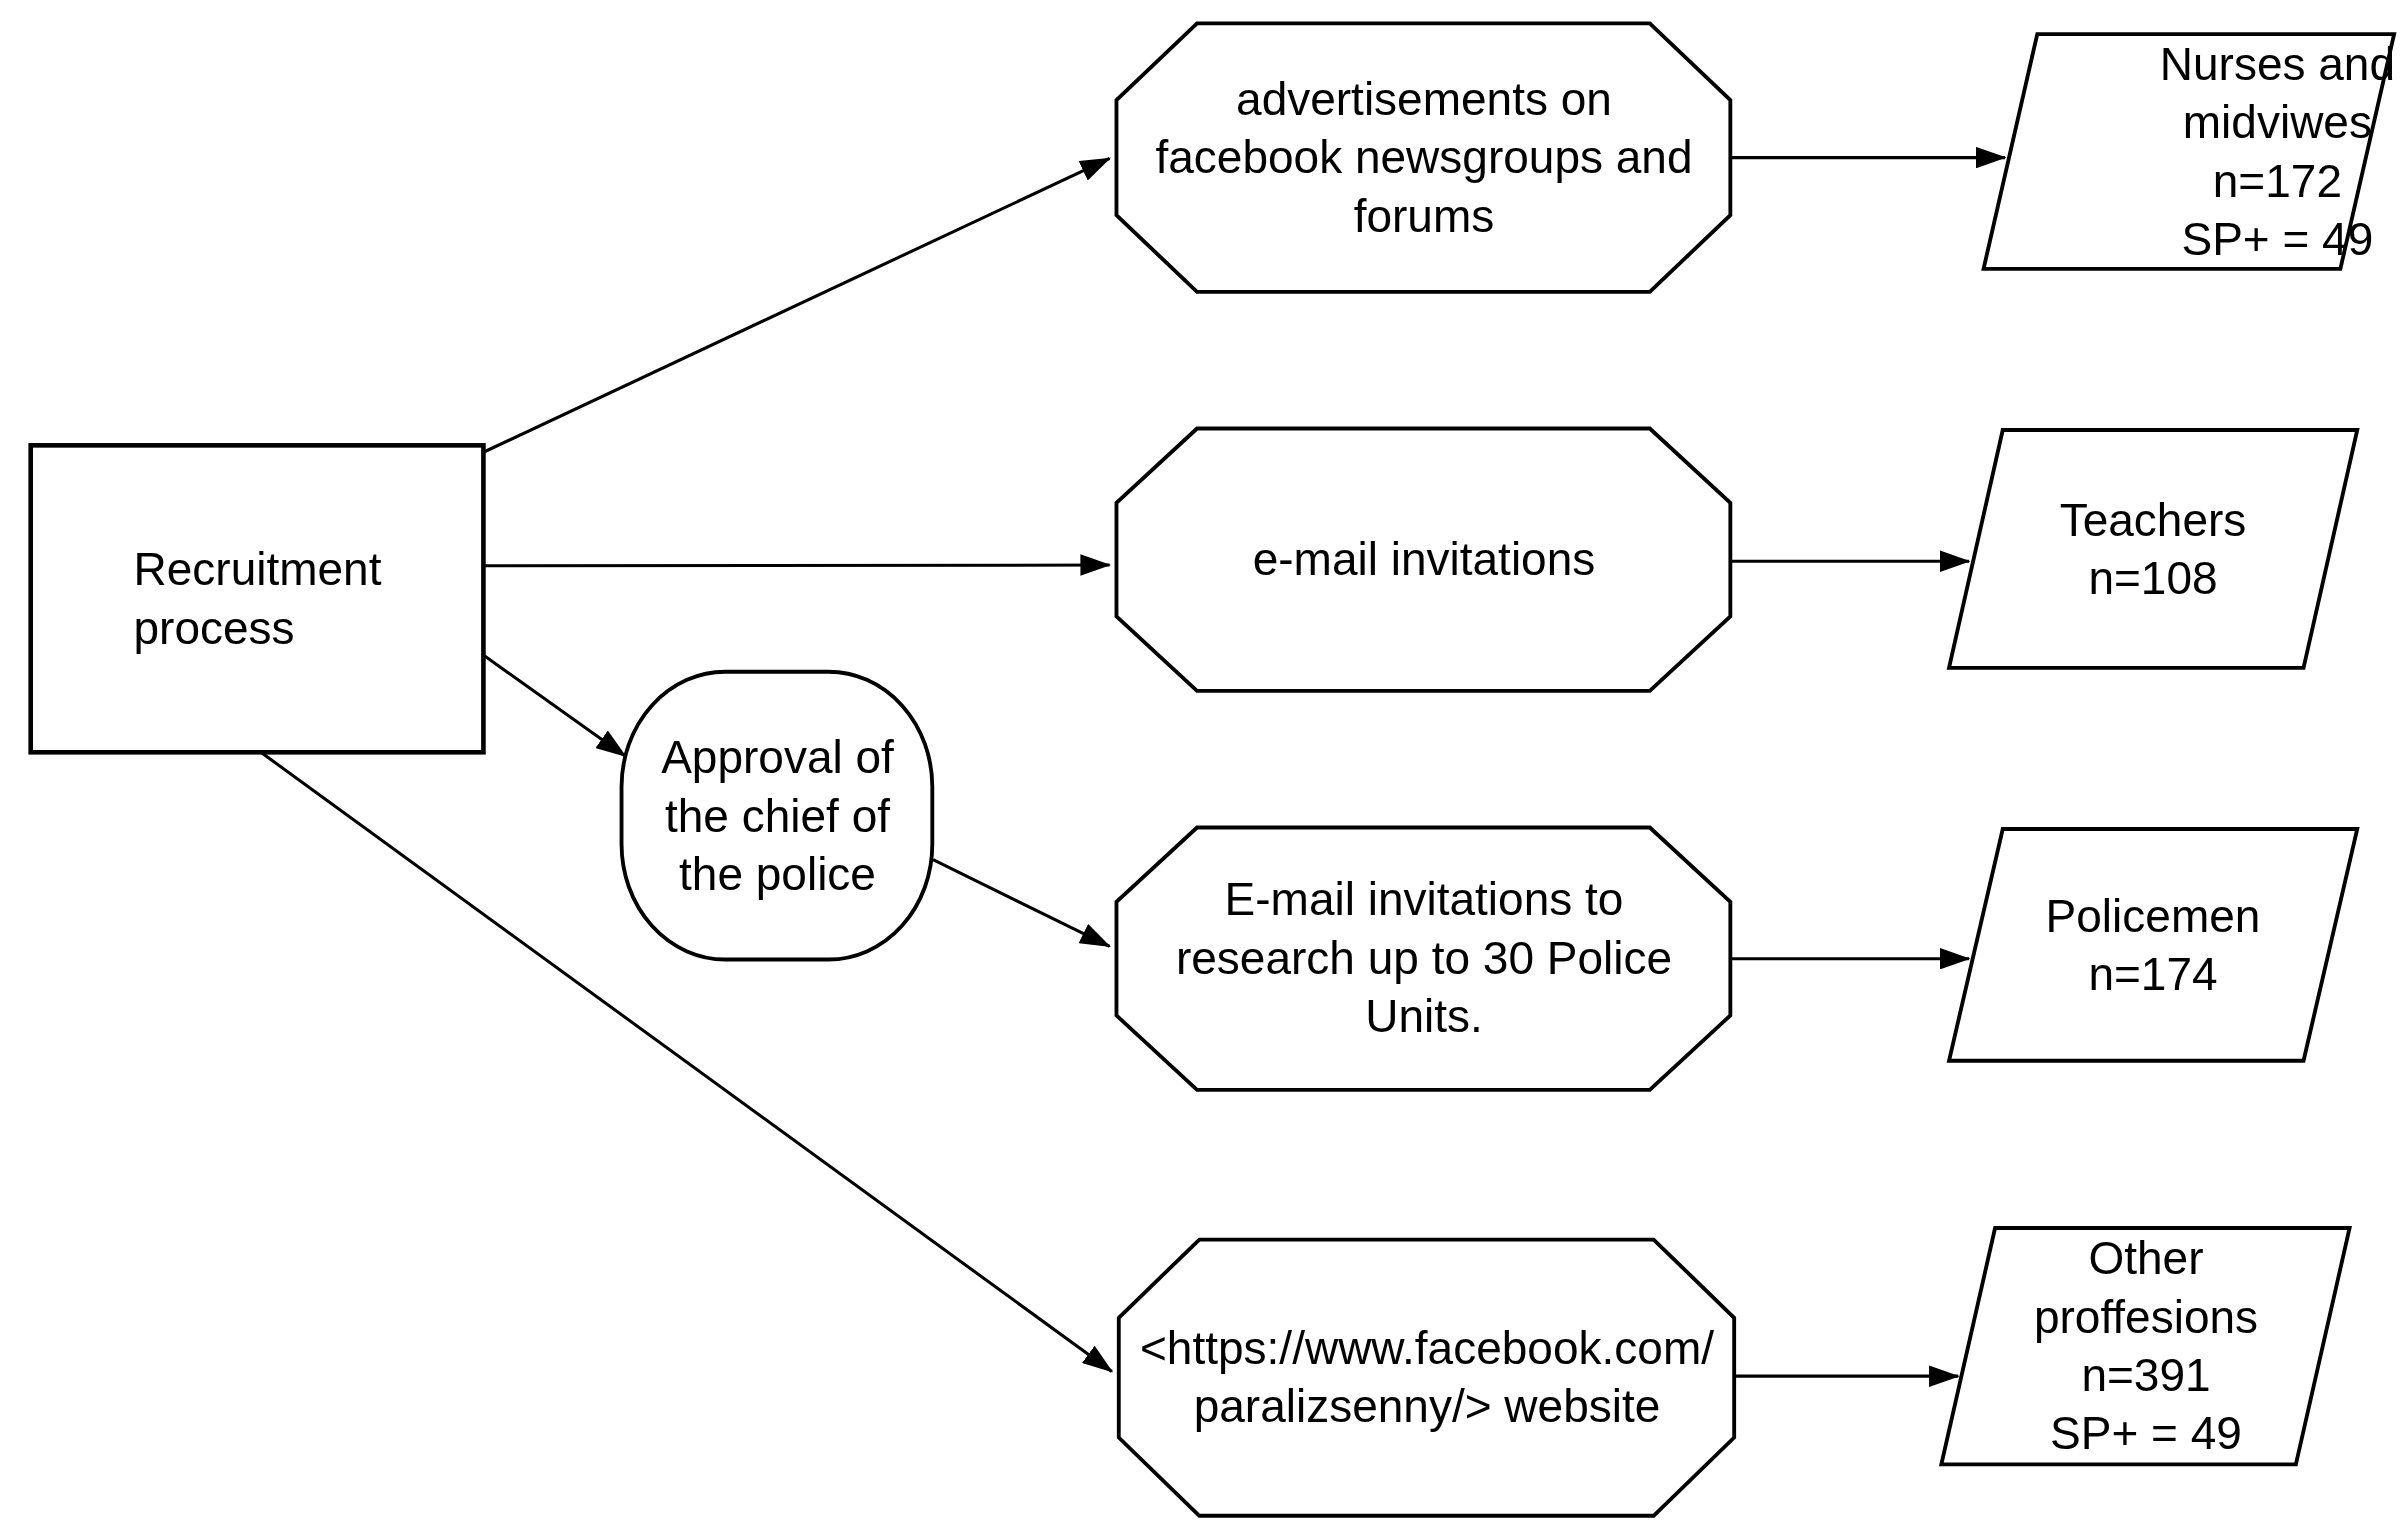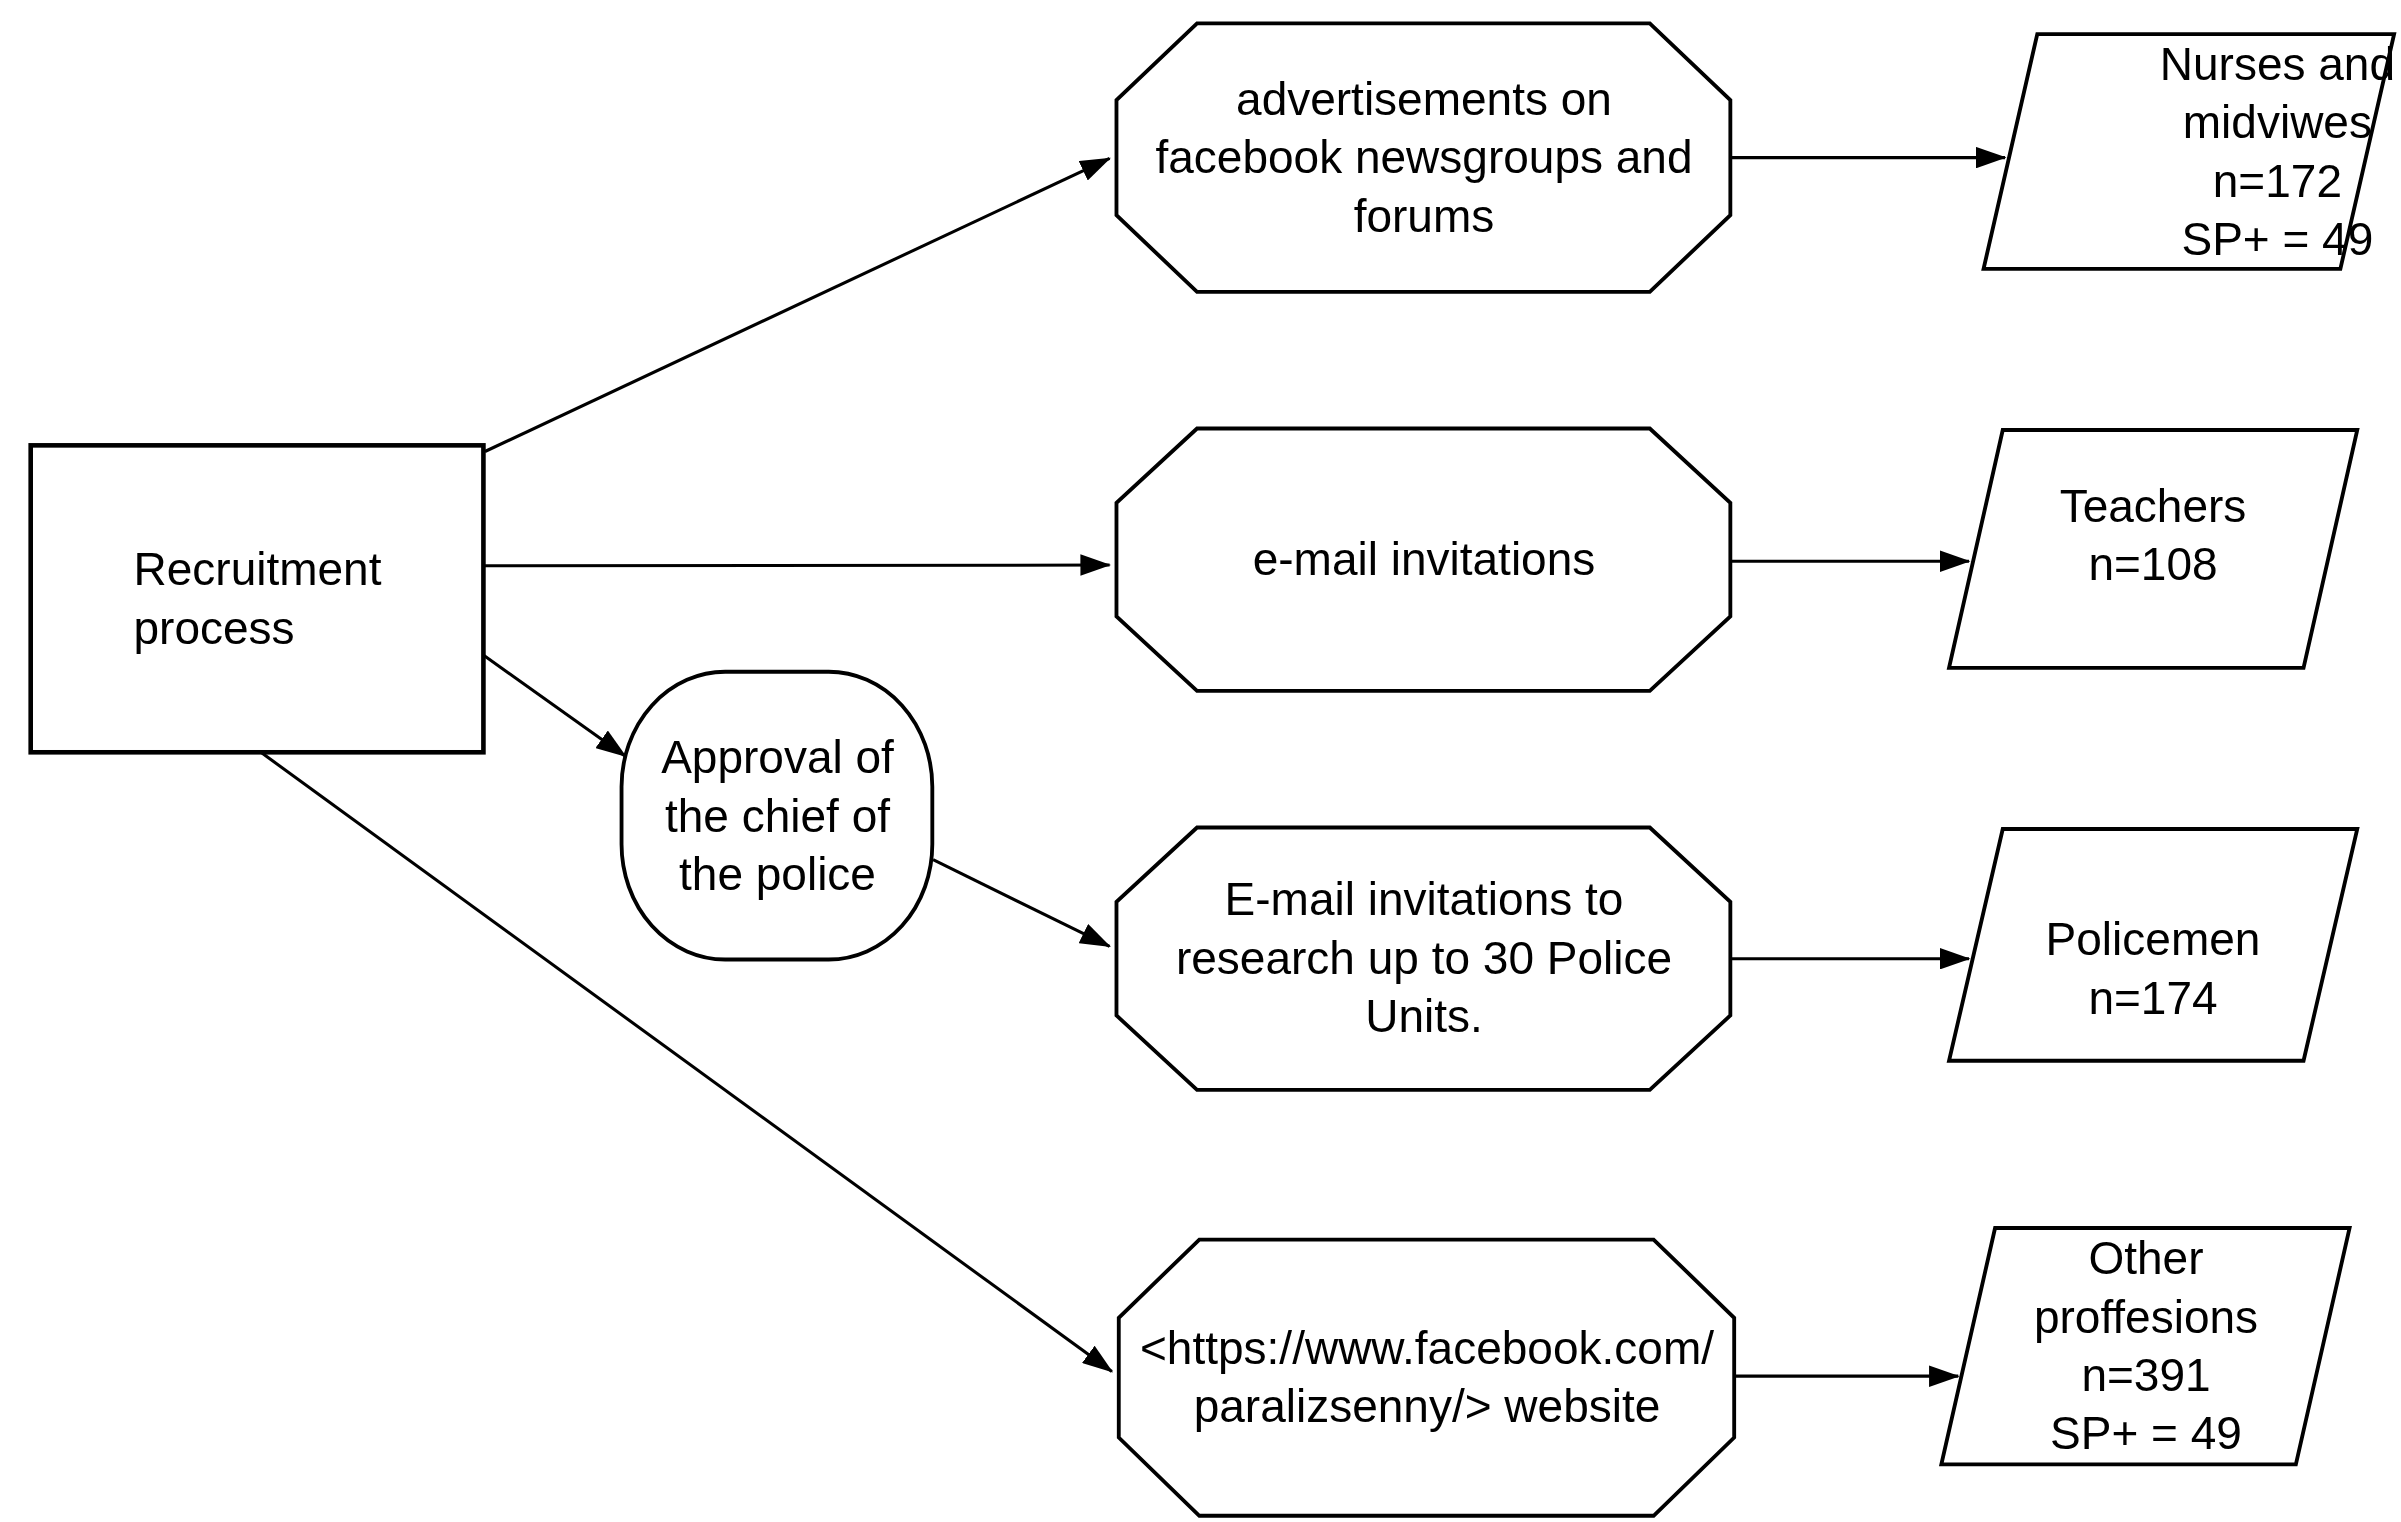--- a/index.html
+++ b/index.html
@@ -97,26 +97,26 @@
 paralizsenny/&gt; website</div>
   </div>
 
   <div class="node-label" style="left:1984px;top:34px;width:411px;height:235px;justify-content:flex-end;">
     <div class="txt">Nurses and
 midviwes
 n=172
 SP+ = 49</div>
   </div>
 
-  <div class="node-label" style="left:1949px;top:416px;width:408px;height:238px;">
+  <div class="node-label" style="left:1949px;top:430px;width:408px;height:238px;">
     <div class="txt">Teachers
 n=108</div>
   </div>
 
-  <div class="node-label" style="left:1949px;top:795px;width:408px;height:232px;align-items:flex-end;">
+  <div class="node-label" style="left:1949px;top:829px;width:408px;height:232px;">
     <div class="txt">Policemen
 n=174</div>
   </div>
 
   <div class="node-label" style="left:1942px;top:1228px;width:408px;height:236px;">
     <div class="txt">Other
 proffesions
 n=391
 SP+ = 49</div>
   </div>

